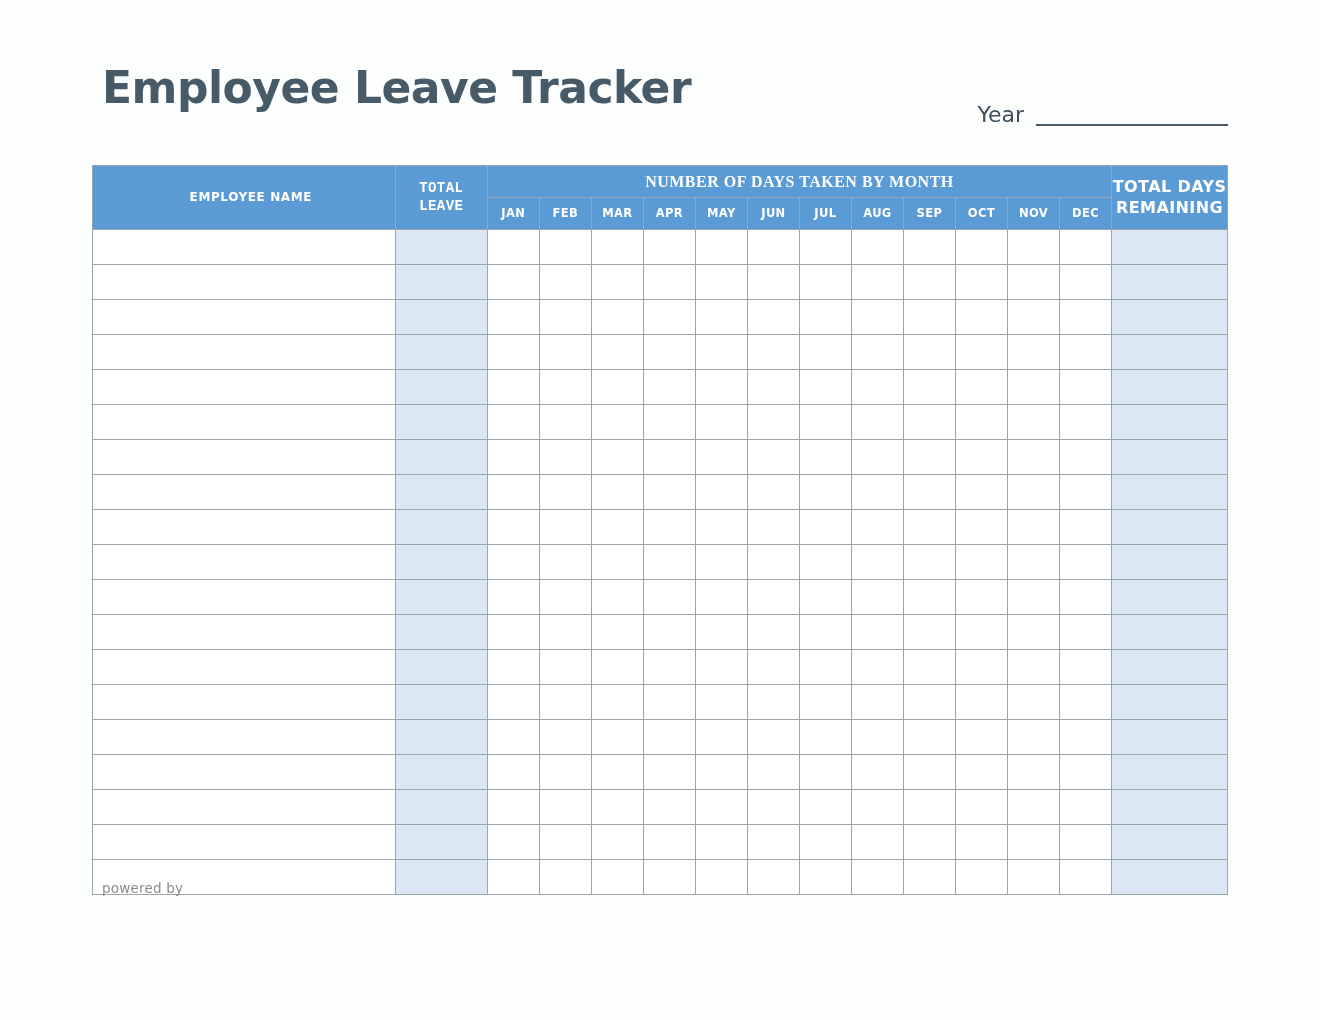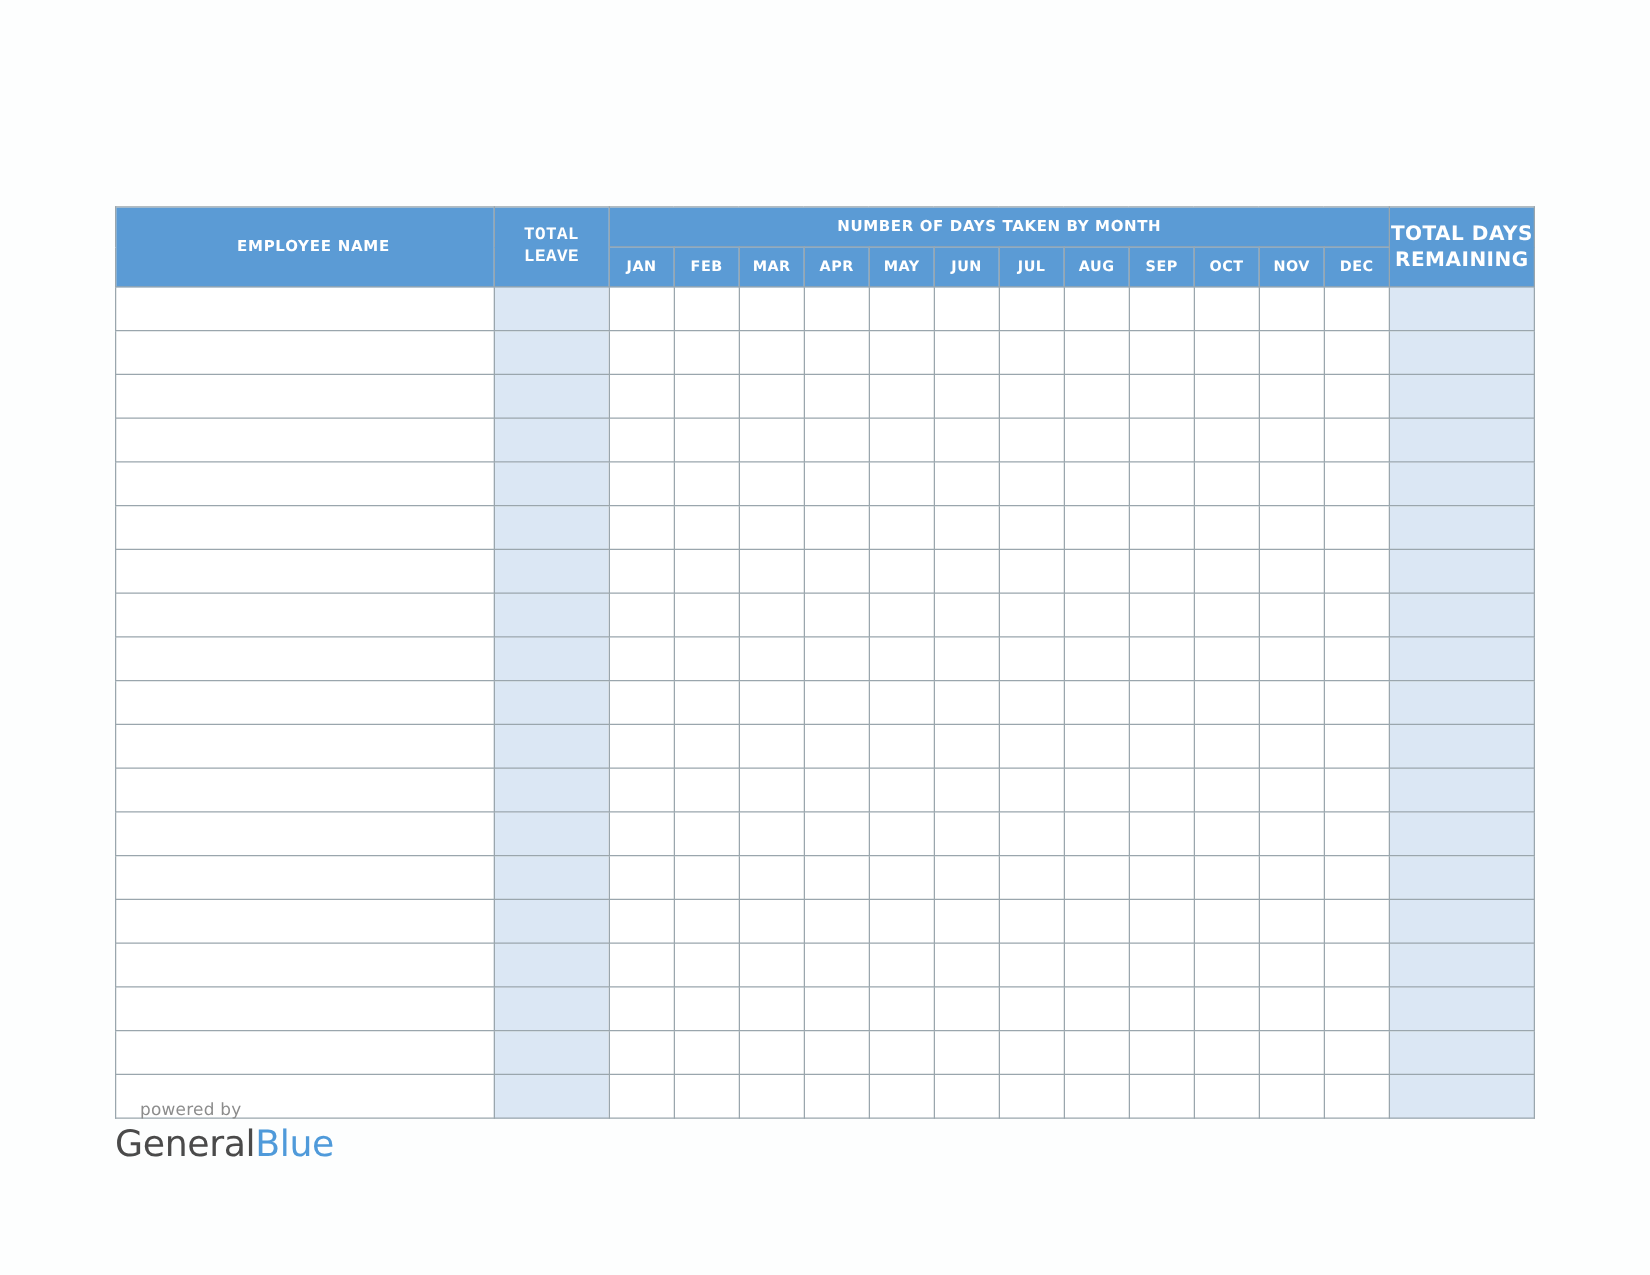--- a/index.html
+++ b/index.html
@@ -96,22 +96,23 @@
     font-size: 12px;
     letter-spacing: 0.6px;
   }
   .hdr-total-leave {
     height: 62px;
     font-size: 14px;
     font-family: Liberation Mono, monospace;
   }
   .hdr-group {
     height: 31px;
-    font-size: 12px;
+    font-size: 16px;
     letter-spacing: 0.5px;
+    font-family: Liberation Serif, serif;
   }
   .hdr-month {
     height: 31px;
     font-size: 11.5px;
   }
   .hdr-remaining {
     height: 62px;
     font-size: 16px;
     line-height: 1.3;
   }
@@ -124,41 +125,48 @@
   }
   
   .footer {
     position: absolute;
     left: 92px;
     top: 880px;
   }
   .powered {
     font-size: 13.5px;
     color: #8c8c8c;
-    margin-left: 20px;
+    margin-left: 10px;
     letter-spacing: 0.2px;
   }
   .logo {
     margin-top: 2px;
     font-size: 29px;
     letter-spacing: -0.3px;
     white-space: nowrap;
   }
   .logo .general {
     color: #4a4a4a;
   }
   .logo .blue {
     color: #4f9ada;
   }
 </style>
 </head>
 <body>
 
 <div class="page">
 
+  <div class="header">
+    <div class="title">Employee Leave Tracker</div>
+    <div class="year-wrap">
+      <span class="year-label">Year</span>
+      <input class="year-input" type="text" placeholder="" style="">
+    </div>
+  </div>
 
   <div class="table-wrap">
     <table class="tracker">
       <colgroup>
         <col style="width:256px">
         <col style="width:78px">
         <col style="width:44px">
           <col style="width:44px">
           <col style="width:44px">
         <col style="width:44px">
@@ -517,18 +525,15 @@
             <td></td>
             <td></td>
             <td class="shaded"></td>
           </tr>
         </tbody>
     </table>
   </div>
 
   <div class="footer">
     <div class="powered">powered by</div>
-    <div class="logo">
-      <span class="general">General</span><span class="blue">Blue</span>
-    </div>
   </div>
 
 </div>
 
 </body></html>

